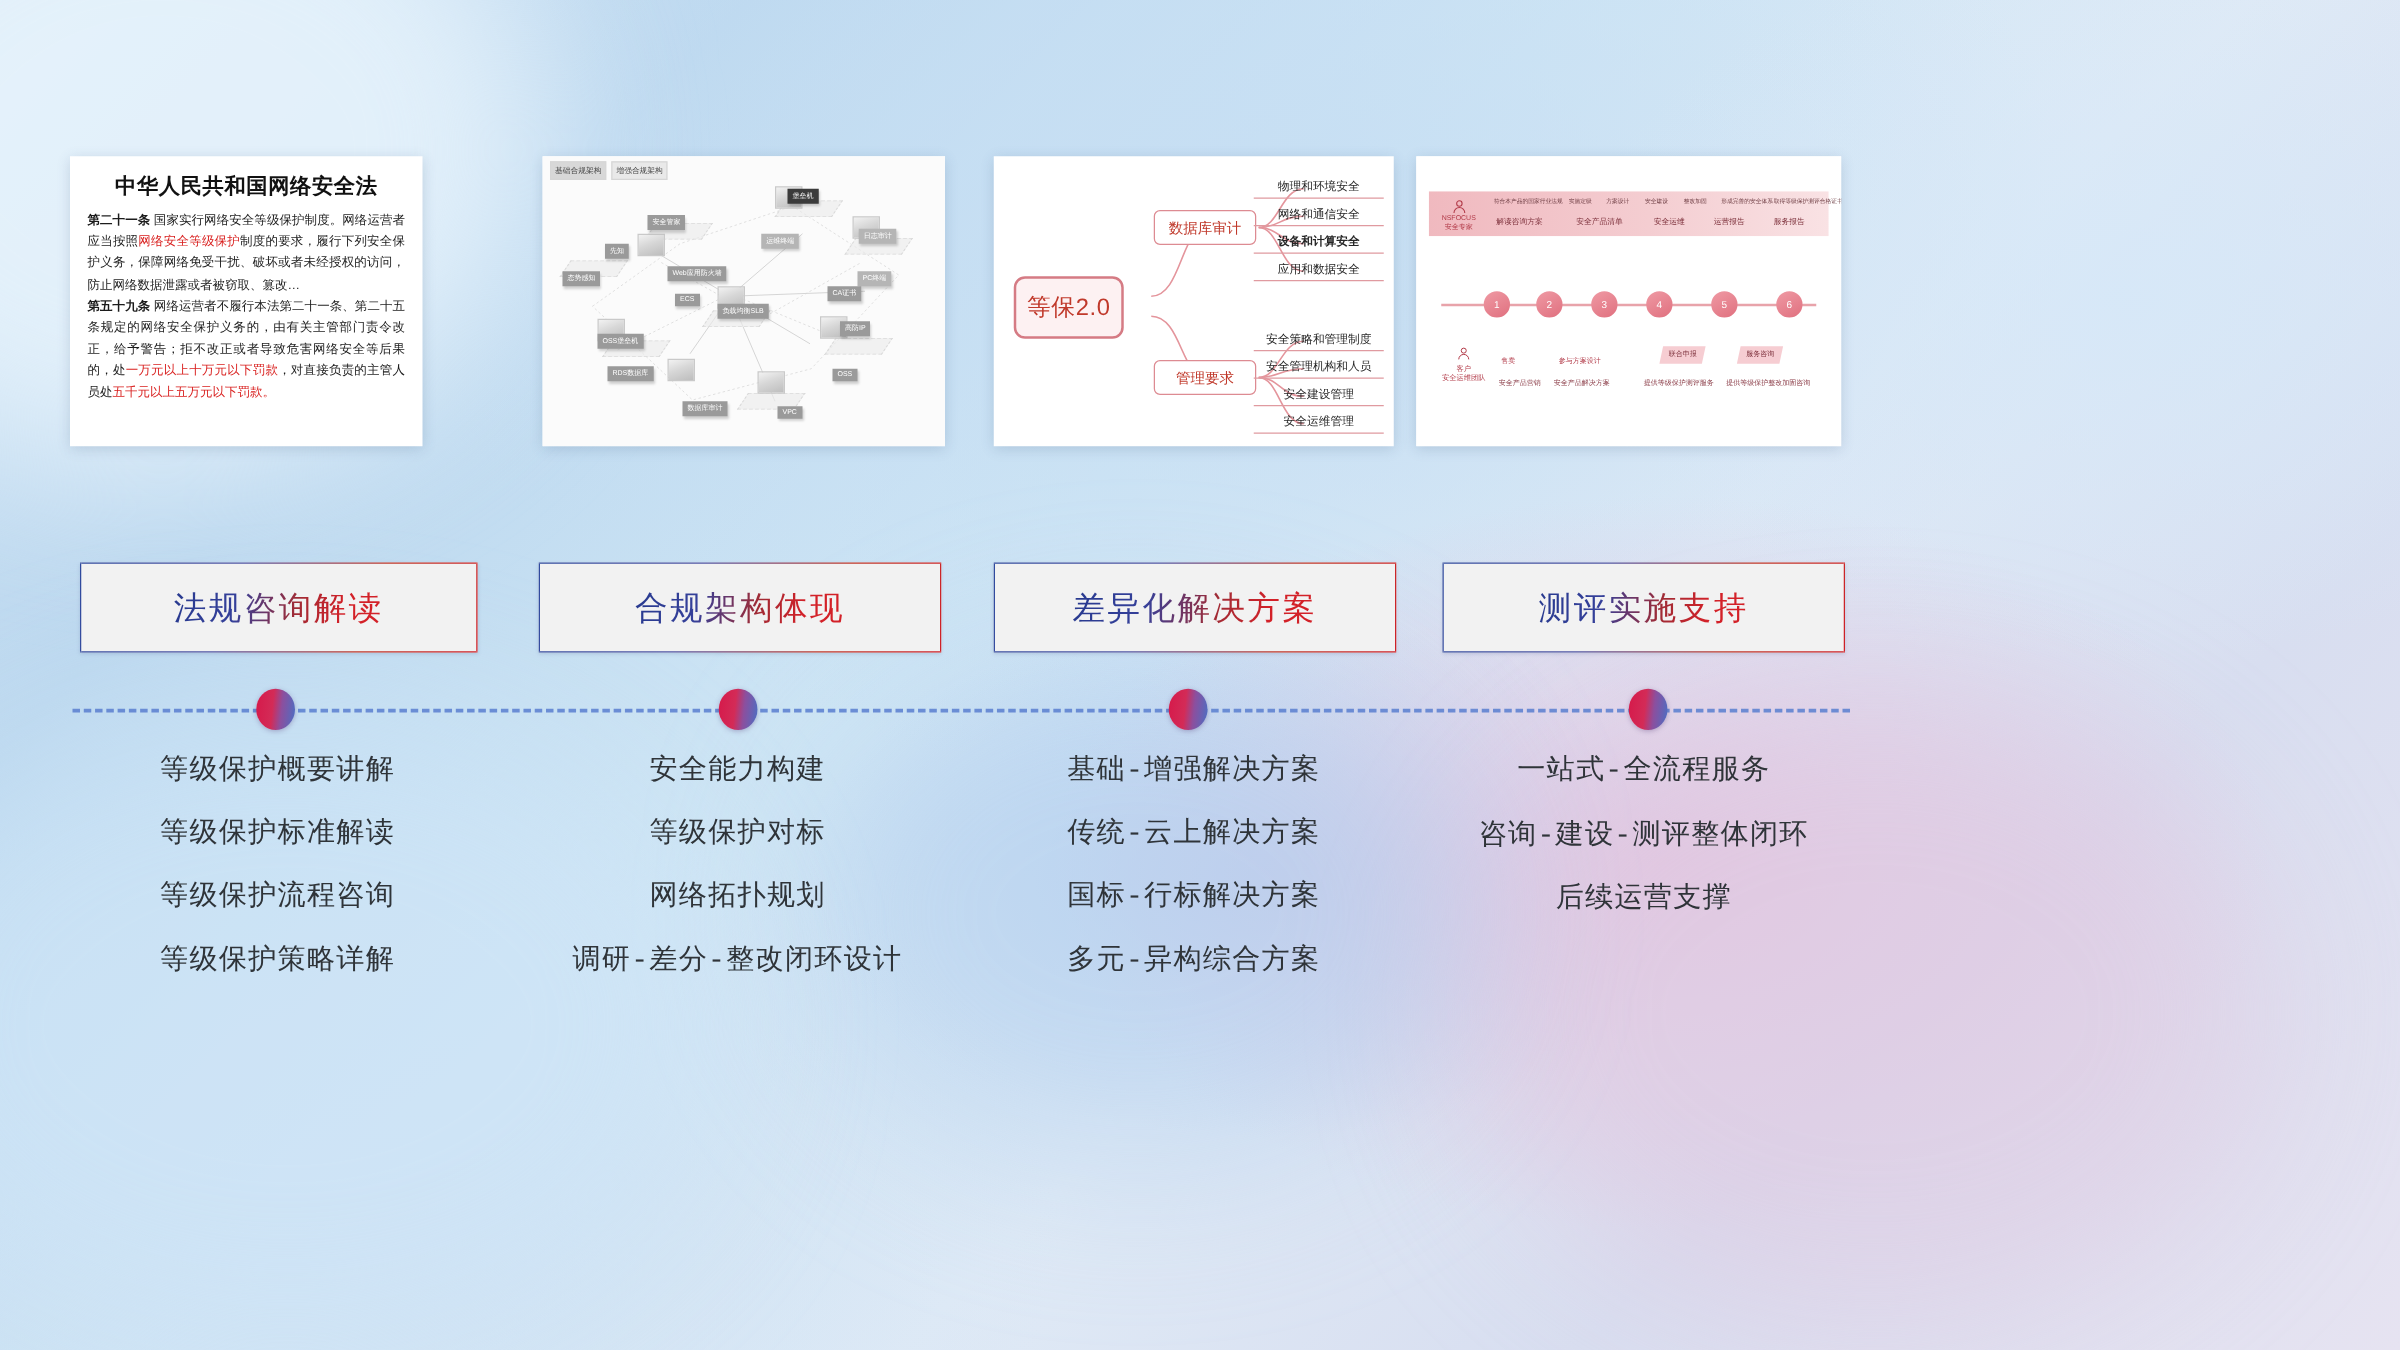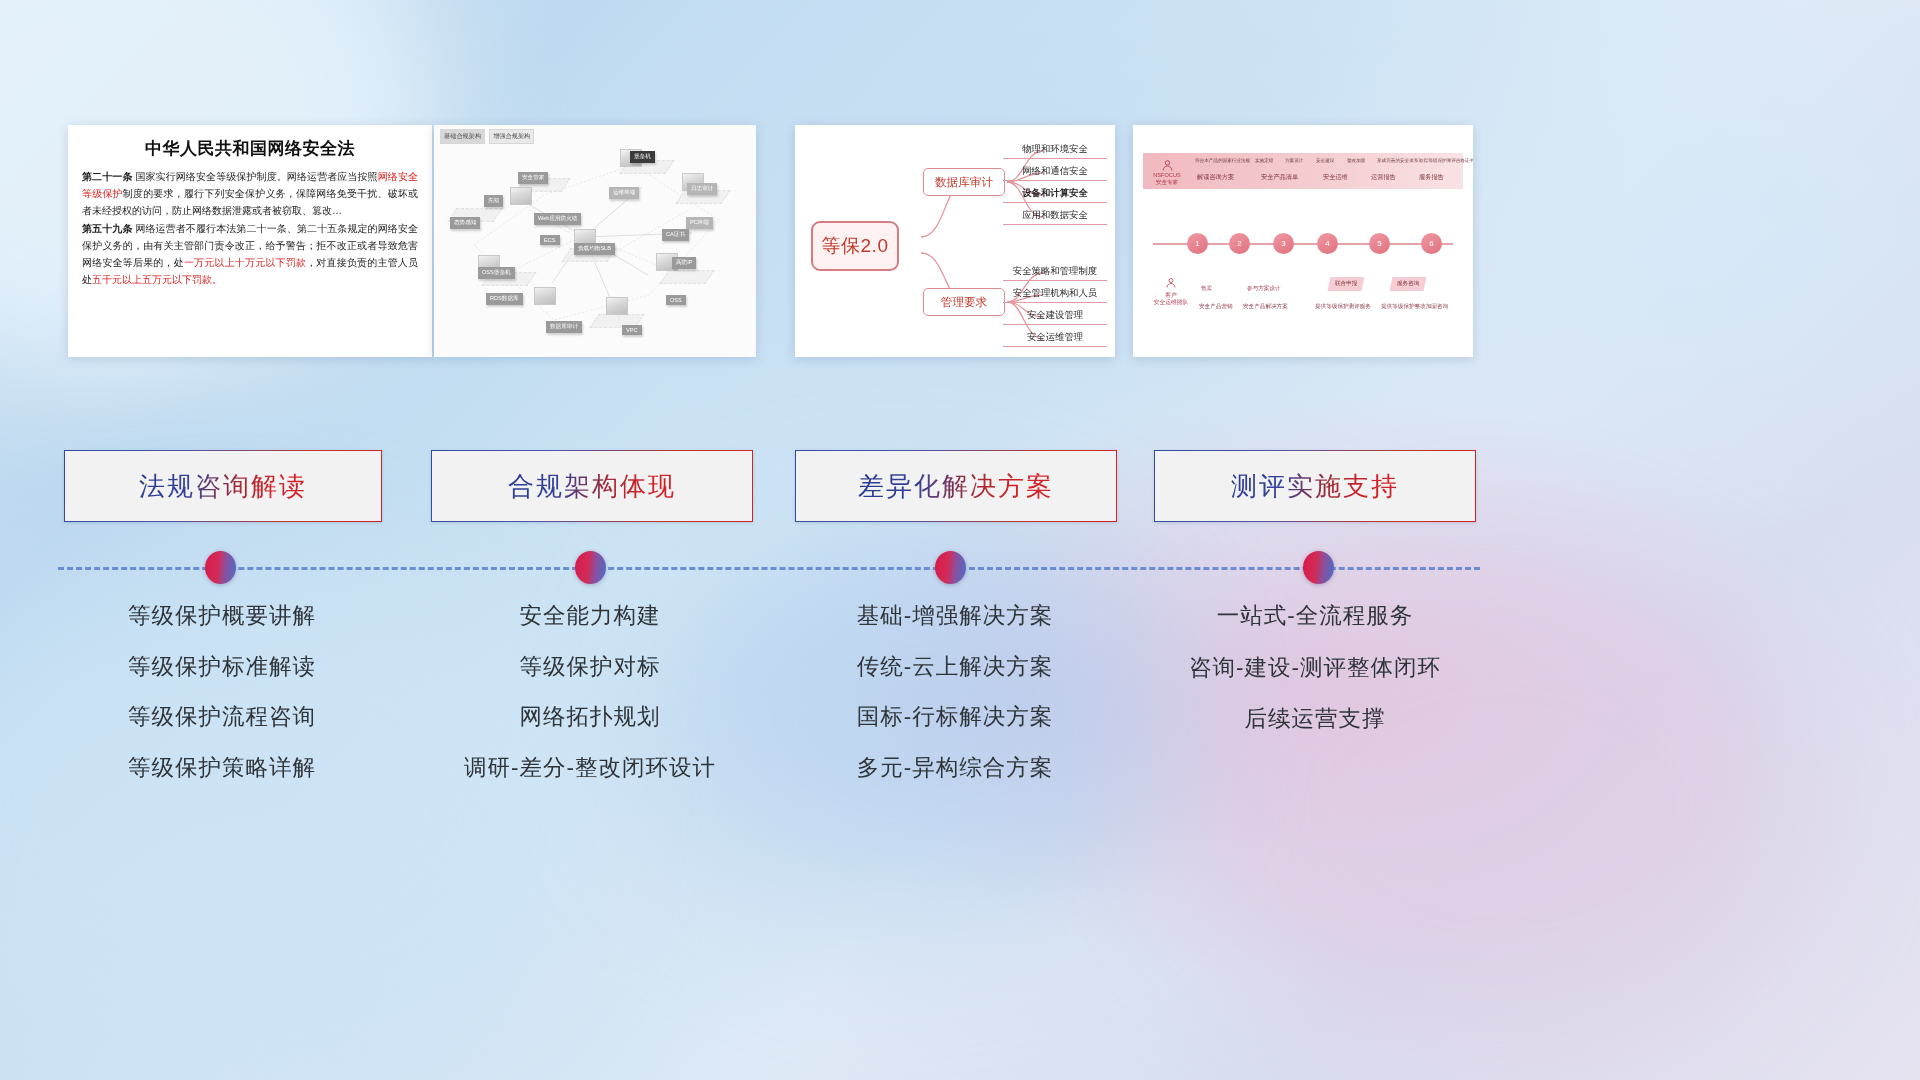--- a/index.html
+++ b/index.html
@@ -23,21 +23,21 @@
   .blob.b3 { left:640px; top:520px; width:540px; height:420px; background:rgba(178,206,238,.45); }
   .blob.b4 { left:-120px; top:560px; width:700px; height:520px; background:rgba(205,228,246,.6); }
 
   
   .cards { position:absolute; left:0; top:125px; width:1920px; height:236px; }
   .card {
     position:absolute; top:0; height:232px; background:#ffffff;
     box-shadow: 0 2px 10px rgba(60,90,130,.20);
     overflow:hidden;
   }
-  .card.c1 { left:68px;  width:364px; }
+  .card.c1 { left:56px;  width:282px; }
   .card.c2 { left:434px; width:322px; }
   .card.c3 { left:795px; width:320px; }
   .card.c4 { left:1133px;width:340px; }
 
   
   .law { padding:12px 14px 8px 14px; }
   .law h1 { font-size:17px; font-weight:bold; text-align:center; color:#111; letter-spacing:.5px; margin-bottom:8px; }
   .law p { font-size:10px; line-height:1.72; color:#1c1c1c; text-align:justify; text-justify:inter-ideograph; }
   .law b { font-weight:bold; }
   .law .red { color:#d9201f; }
@@ -146,21 +146,21 @@
     position:absolute; top:6px; width:31px; height:33px; border-radius:50%;
     background: linear-gradient(96deg,#d6194a 0%,#d32b57 42%,#8c4f9e 64%, #4a6fc4 100%);
     box-shadow:0 1px 4px rgba(90,60,120,.35);
   }
   .tl-dot.d1 { left:205px; }
   .tl-dot.d2 { left:575px; }
   .tl-dot.d3 { left:935px; }
   .tl-dot.d4 { left:1303px; }
 
   
-  .cols { position:absolute; left:0; top:605px; width:1696px; height:300px; }
+  .cols { position:absolute; left:0; top:605px; width:1696px; height:300px;font-family:Liberation Mono, monospace; }
   .col { position:absolute; top:0; text-align:center; color:#2f3439; }
   .col .item { font-size:22.5px; line-height:1.0; margin-bottom:28px; letter-spacing:1px; white-space:nowrap; }
   .col.k1 { left:72px;  width:300px; }
   .col.k2 { left:440px; width:300px; }
   .col.k3 { left:800px; width:310px; }
   .col.k4 { left:1160px;width:310px; }
   .col.k4 .item { margin-bottom:29px; }
 </style>
 </head>
 <body>

